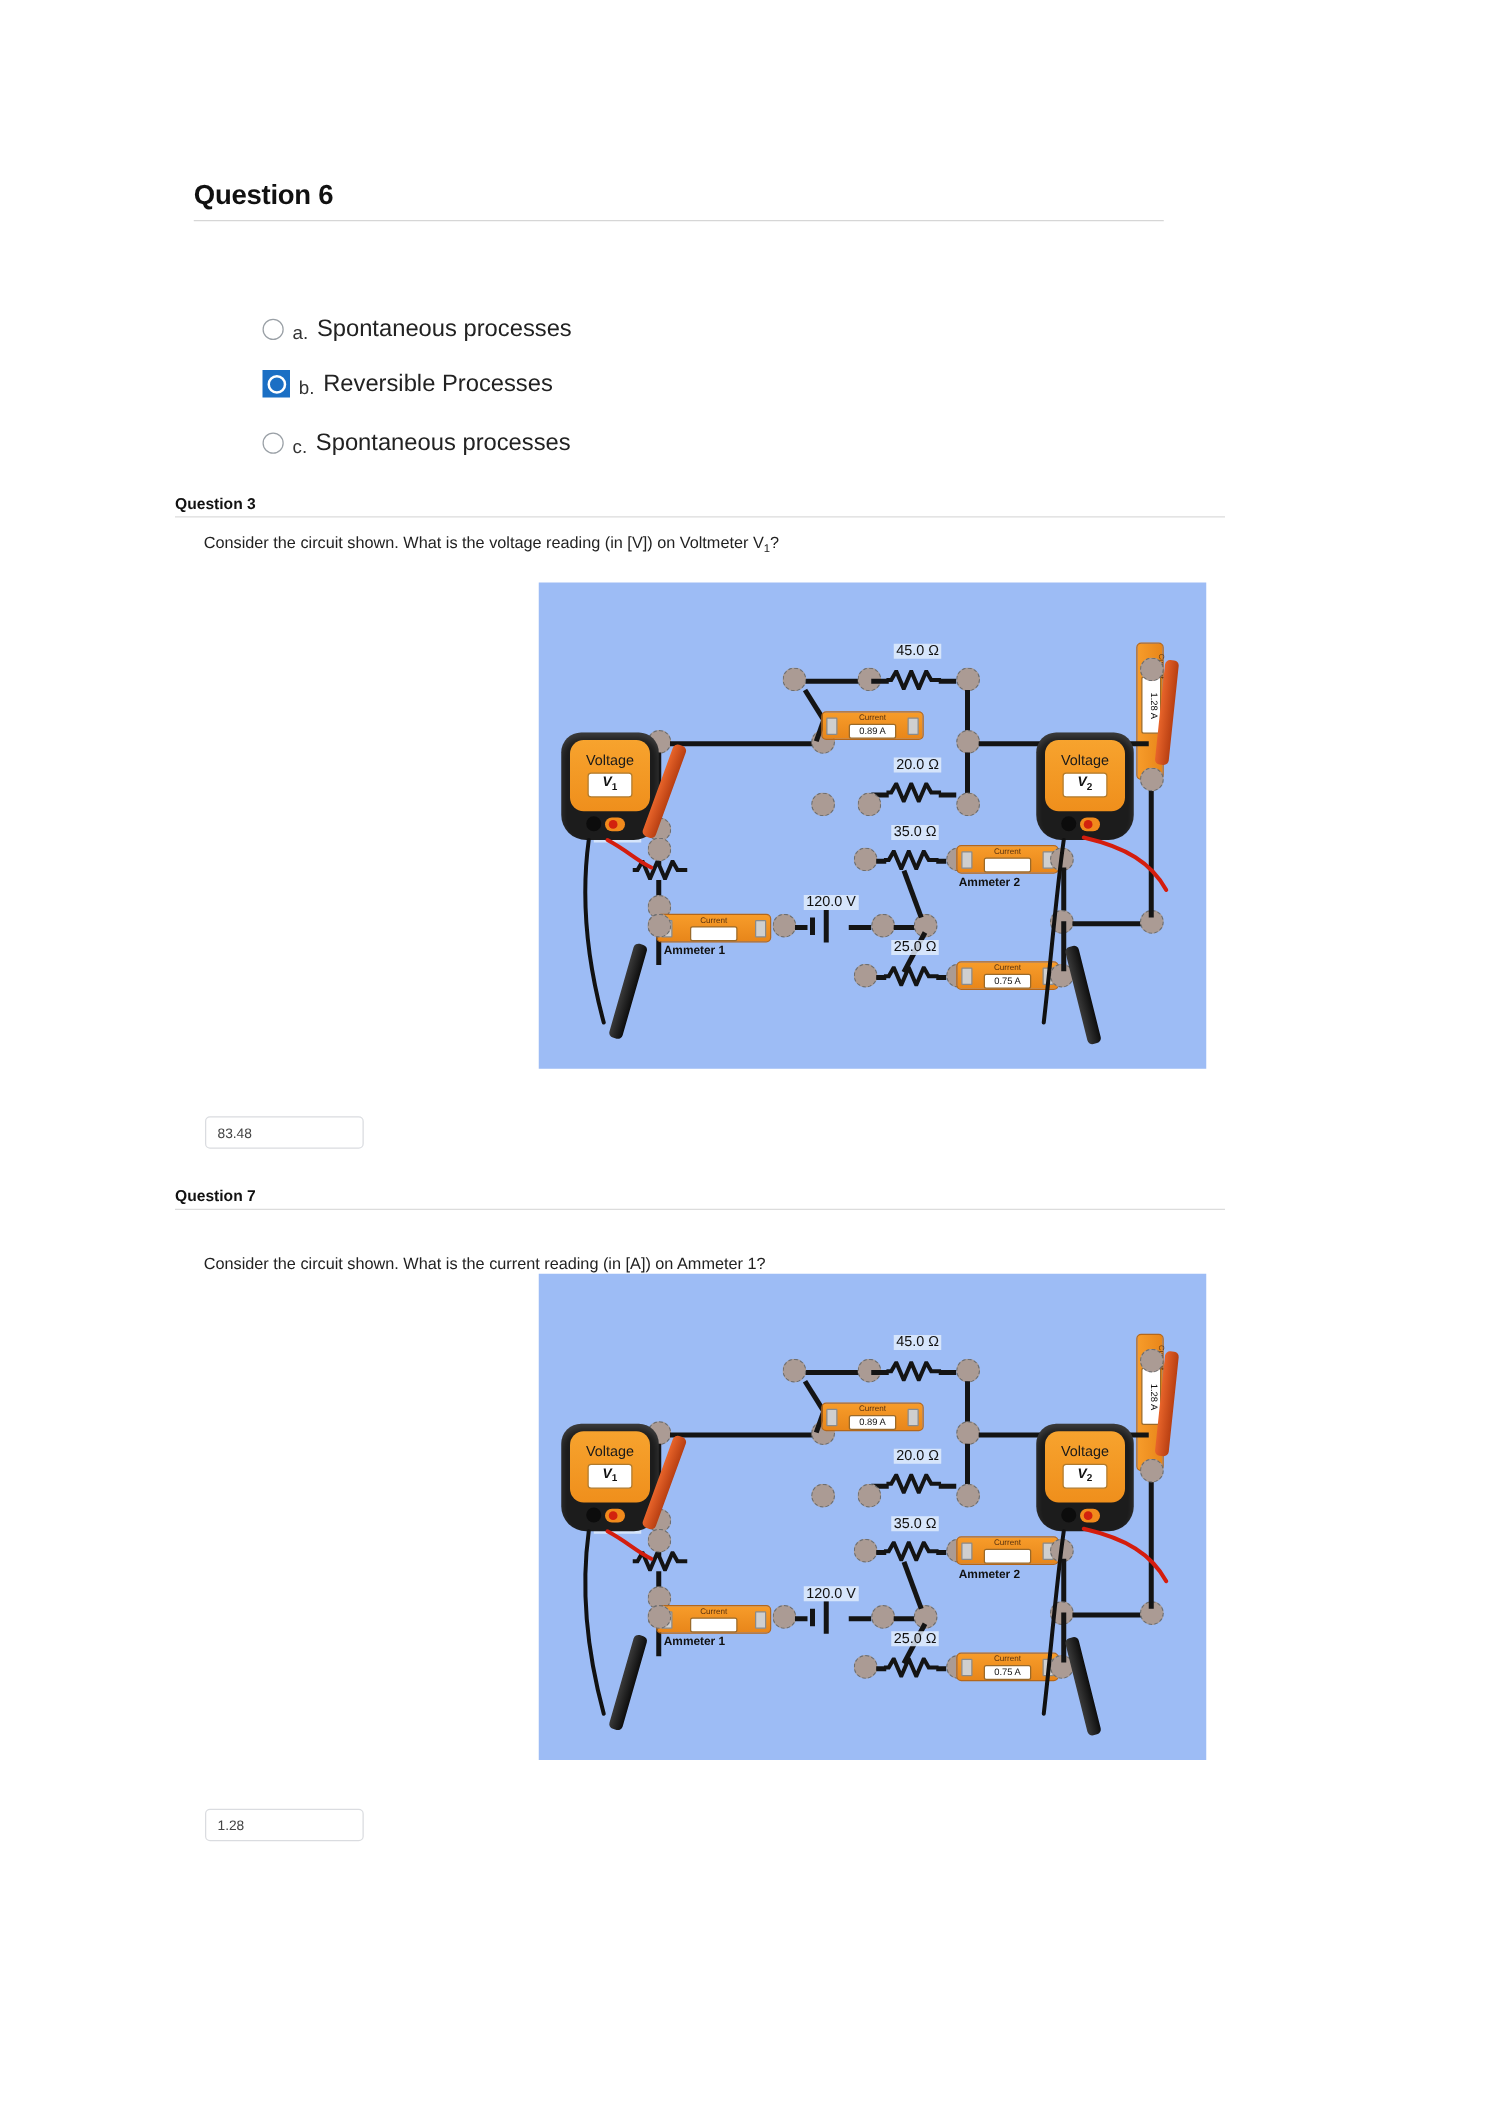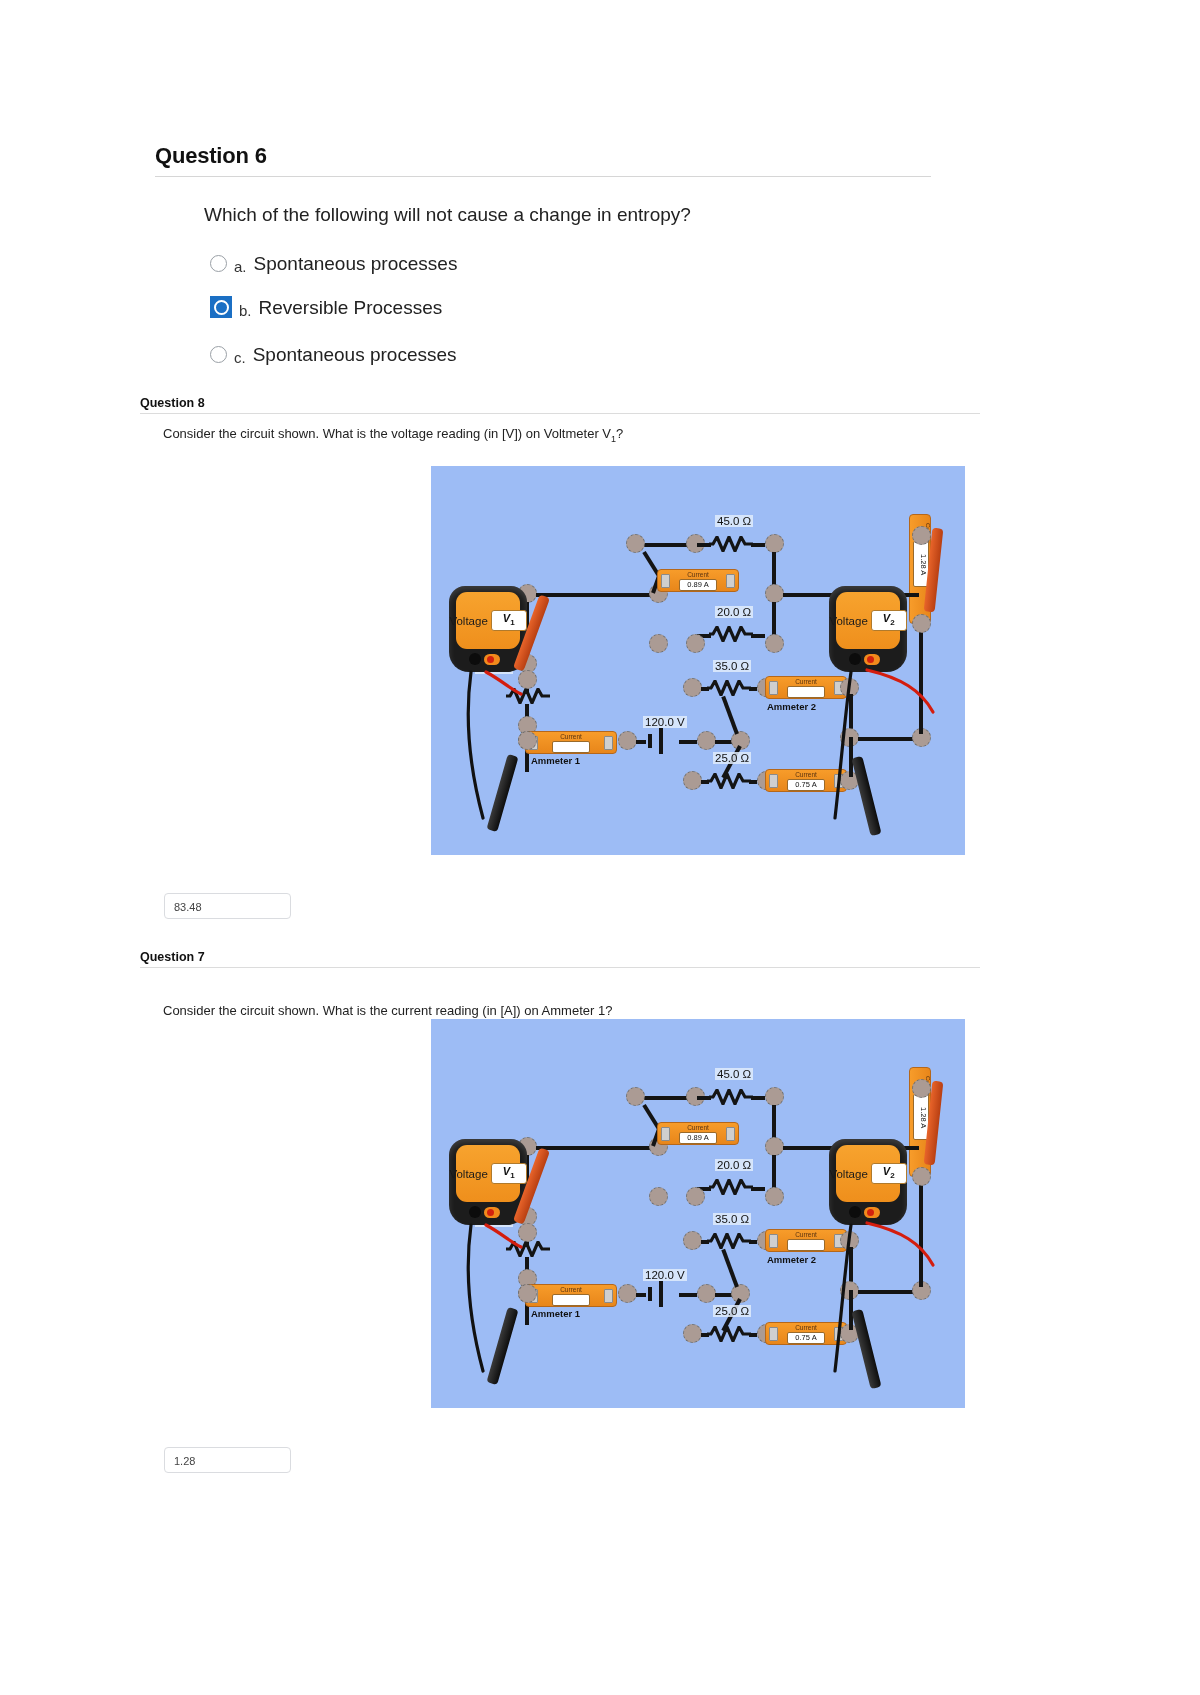--- a/index.html
+++ b/index.html
@@ -131,21 +131,21 @@
 
   
   .vm{
     position:absolute;width:78px;height:86px;
     background:#1c1c1c;border-radius:16px 16px 20px 20px;
     box-shadow:inset 0 4px 6px rgba(255,255,255,0.15);
   }
   .vm .face{
     position:absolute;left:7px;top:6px;width:64px;height:57px;
     background:linear-gradient(#f7a32e,#ef8f1c);border-radius:11px;
-    display:flex;flex-direction:row;align-items:center;justify-content:center;gap:3px;
+    display:flex;flex-direction:column;align-items:center;justify-content:center;gap:3px;
   }
   .vm .face .t{font-size:11.5px;color:#1a1a1a;}
   .vm .face .disp{
     background:#fff;border:1px solid #b07a2c;border-radius:3px;
     font-size:11px;font-style:italic;font-weight:bold;color:#111;
     padding:0 11px;line-height:15px;
   }
   .vm .face .disp .sb{font-size:8px;vertical-align:sub;font-style:normal;}
   .vm .portK{position:absolute;left:20px;bottom:7px;width:12px;height:12px;border-radius:50%;background:#0c0c0c;}
   .vm .portR{position:absolute;left:35px;bottom:7px;width:16px;height:11px;border-radius:6px;background:#f18a1c;}
@@ -159,21 +159,20 @@
   .bat .lng{position:absolute;width:4px;background:#141414;}
   .bat .sht{position:absolute;width:4px;background:#141414;}
 </style>
 </head>
 <body>
 
 <div class="page">
 
   <div class="q1-title">Question 6</div>
   <div class="q1-rule"></div>
-  <div class="q1-prompt">Which of the following will not cause a change in entropy?</div>
 
   <div class="opt" style="top:253px">
     <div class="radio"></div>
     <div class="letter">a.</div>
     <div class="otext">Spontaneous processes</div>
   </div>
 
   <div class="opt sel" style="top:296px">
     <div class="radio-wrap">
       <div class="radio"></div>
@@ -181,21 +180,21 @@
     <div class="letter">b.</div>
     <div class="otext">Reversible Processes</div>
   </div>
 
   <div class="opt" style="top:344px">
     <div class="radio"></div>
     <div class="letter">c.</div>
     <div class="otext">Spontaneous processes</div>
   </div>
 
-  <div class="qhead" style="top:396px">Question 8</div>
+  <div class="qhead" style="top:396px">Question 3</div>
   <div class="qrule" style="top:413px"></div>
   <div class="qprompt" style="top:426px">
     <span>Consider the circuit shown. What is the voltage reading (in [V]) on Voltmeter V</span><span class="sub">1</span><span>?</span>
   </div>
 
   <div class="fig" id="fig1" style="top:466px">
       <div class="w wh" style="left:204px;top:77px;width:60px"></div>
       <div class="node" style="left:195px;top:68px"></div>
       <div class="diag" style="left:213px;top:84px;width:28.30194339616981px;transform:rotate(57.9946167919165deg)"></div>
       <div class="node" style="left:255px;top:68px"></div>

